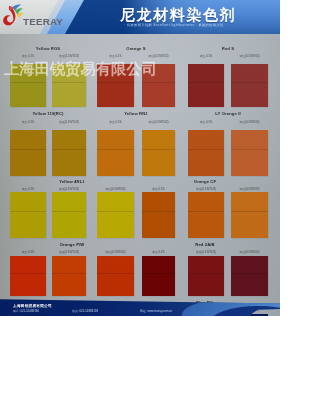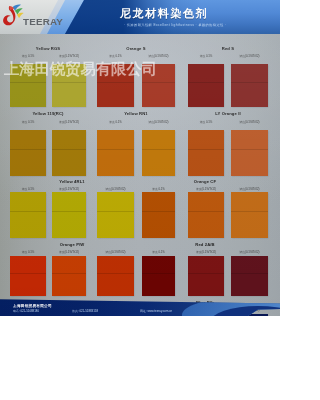--- a/index.html
+++ b/index.html
@@ -18,21 +18,21 @@
     background:
       linear-gradient(90deg,rgba(0,44,118,.82) 0%,rgba(0,46,120,.80) 44%,rgba(0,50,126,.40) 53%,rgba(0,55,130,.12) 62%,rgba(0,55,130,0) 72%),
       linear-gradient(180deg,#5f97e0 0%,#5189d6 38%,#4076c2 70%,#3569b2 90%,#3164a8 100%);
     clip-path:polygon(84px 0,280px 0,280px 34px,65px 34px);}
   .hdr-lt{position:absolute;left:0;top:0;width:280px;height:34px;
     background:linear-gradient(180deg,#9cc2ee 0%,#7fb0e8 45%,#5d95dc 100%);
     clip-path:polygon(65px 0,86px 0,67px 34px,47px 34px);}
   .hdr-lt2{position:absolute;left:0;top:0;width:280px;height:34px;
     background:linear-gradient(180deg,#cfd8e2 0%,#b9c9de 60%,#9fb9d8 100%);
     clip-path:polygon(58px 0,68px 0,49px 34px,40px 34px);}
-  .hdr-title{position:absolute;left:120px;top:6px;font-size:11px;font-weight:bold;color:#ffffff;
+  .hdr-title{position:absolute;left:120px;top:6px;font-size:15px;font-weight:bold;color:#ffffff;
              letter-spacing:1.6px;text-shadow:0 .5px .6px rgba(0,0,0,.3);}
   .hdr-sub{position:absolute;left:124px;top:23px;font-size:3.3px;color:#bcd5f2;letter-spacing:.35px;}
   .logo-mark{position:absolute;left:3px;top:4px;width:21px;height:23px;}
   .logo-text{position:absolute;left:23px;top:15.5px;font-size:9.8px;font-weight:bold;color:#60656a;
              letter-spacing:.2px;}
   .grp-title{position:absolute;font-size:4.2px;color:#262626;text-align:center;white-space:nowrap;
              font-weight:bold;letter-spacing:.1px;}
   .sw-label{position:absolute;font-size:2.8px;color:#3d3d3d;text-align:center;white-space:nowrap;
             letter-spacing:-.05px;}
   .sw{position:absolute;box-shadow:.8px .9px 1.4px rgba(40,40,45,.3);}

